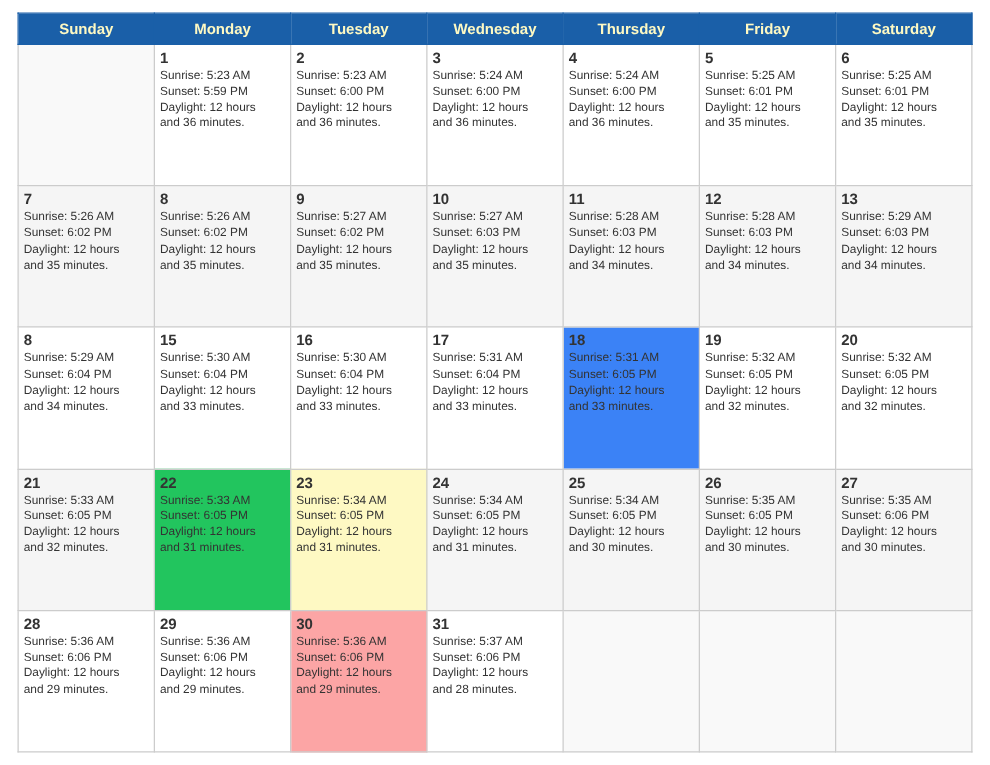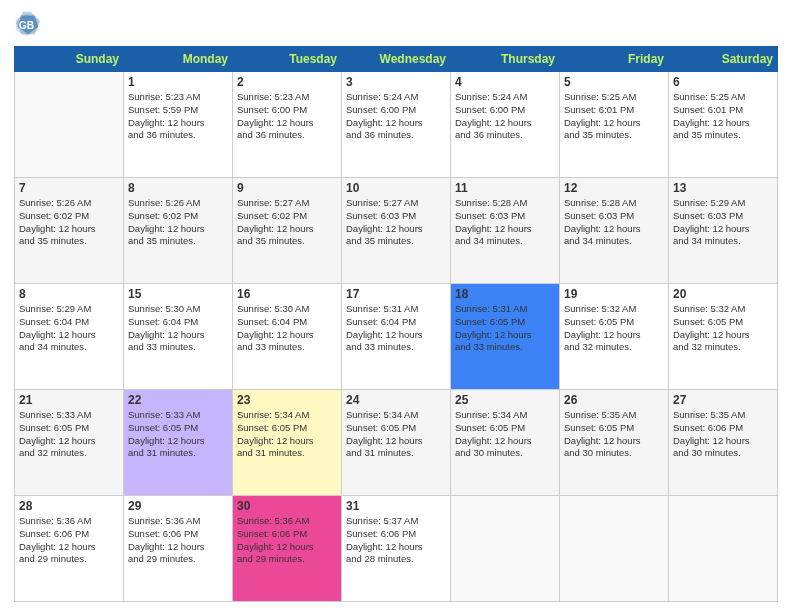--- a/index.html
+++ b/index.html
@@ -49,23 +49,23 @@
     }
     .calendar {
       flex: 1;
       border: 1px solid #ccc;
       border-collapse: collapse;
       width: 100%;
       table-layout: fixed;
     }
     .calendar th {
       background: #1a5fa8;
-      color: #bef264;
+      color: #fef9c3;
       padding: 5px 4px;
-      text-align: right;
+      text-align: center;
       font-size: 12px;
       font-weight: bold;
       border: 1px solid #1a5fa8;
     }
     .calendar td {
       vertical-align: top;
       border: 1px solid #ccc;
       padding: 3px 4px;
       height: 88px;
     }
@@ -91,38 +91,20 @@
       background: #fff;
     }
     .calendar thead tr th {
       background: #1a5fa8;
     }
   </style>
 </head>
 <body>
 
 <div class="page">
-  <div class="header">
-    <div class="logo">
-      <svg class="logo-icon" viewBox="0 0 30 30">
-        <polygon points="14,4 26,10 26,22 14,28 2,22 2,10" fill="#1a5fa8" opacity="0.15"></polygon>
-        <polygon points="18,2 28,12 22,26 8,26 2,14 10,2" fill="#1a5fa8" opacity="0.3"></polygon>
-        <path d="M8 6 L22 6 L26 18 L15 26 L4 18 Z" fill="#1a5fa8" opacity="0.5"></path>
-        <text x="5" y="20" font-size="11" fill="white" font-weight="bold">GB</text>
-      </svg>
-      <div>
-        <div style="font-size:16px;font-weight:bold;color:#1a5fa8;line-height:1.1;"></div>
-        <div style="font-size:16px;font-weight:bold;color:#1a5fa8;line-height:1.1;"></div>
-      </div>
-    </div>
-    <div class="title-block">
-      <div class="main-title"></div>
-      <div class="subtitle"></div>
-    </div>
-  </div>
 
   <table class="calendar">
     <thead>
       <tr>
       <th>Sunday</th>
           <th>Monday</th>
           <th>Tuesday</th>
           <th>Wednesday</th>
           <th>Thursday</th>
           <th>Friday</th>
@@ -215,21 +197,21 @@
           <td style="background: rgb(255, 255, 255);">
             <span class="day-num">20</span>
             <div class="day-info">Sunrise: 5:32 AM<br>Sunset: 6:05 PM<br>Daylight: 12 hours<br>and 32 minutes.</div>
           </td>
         </tr>
         <tr>
           <td style="background: rgb(245, 245, 245);">
             <span class="day-num">21</span>
             <div class="day-info">Sunrise: 5:33 AM<br>Sunset: 6:05 PM<br>Daylight: 12 hours<br>and 32 minutes.</div>
           </td>
-          <td style="background: #c4b5fd;">
+          <td style="background: #22c55e;">
             <span class="day-num">22</span>
             <div class="day-info">Sunrise: 5:33 AM<br>Sunset: 6:05 PM<br>Daylight: 12 hours<br>and 31 minutes.</div>
           </td>
           <td style="background: #fef9c3;">
             <span class="day-num">23</span>
             <div class="day-info">Sunrise: 5:34 AM<br>Sunset: 6:05 PM<br>Daylight: 12 hours<br>and 31 minutes.</div>
           </td>
           <td style="background: rgb(245, 245, 245);">
             <span class="day-num">24</span>
             <div class="day-info">Sunrise: 5:34 AM<br>Sunset: 6:05 PM<br>Daylight: 12 hours<br>and 31 minutes.</div>
@@ -249,21 +231,21 @@
         </tr>
         <tr>
           <td style="background: rgb(255, 255, 255);">
             <span class="day-num">28</span>
             <div class="day-info">Sunrise: 5:36 AM<br>Sunset: 6:06 PM<br>Daylight: 12 hours<br>and 29 minutes.</div>
           </td>
           <td style="background: rgb(255, 255, 255); margin-top: 15px;">
             <span class="day-num">29</span>
             <div class="day-info">Sunrise: 5:36 AM<br>Sunset: 6:06 PM<br>Daylight: 12 hours<br>and 29 minutes.</div>
           </td>
-          <td style="background: #ec4899;">
+          <td style="background: #fca5a5;">
             <span class="day-num">30</span>
             <div class="day-info">Sunrise: 5:36 AM<br>Sunset: 6:06 PM<br>Daylight: 12 hours<br>and 29 minutes.</div>
           </td>
           <td style="background: rgb(255, 255, 255);">
             <span class="day-num">31</span>
             <div class="day-info">Sunrise: 5:37 AM<br>Sunset: 6:06 PM<br>Daylight: 12 hours<br>and 28 minutes.</div>
           </td>
           <td class="empty-cell" style="background: rgb(249, 249, 249);"></td>
           <td class="empty-cell" style="background: rgb(249, 249, 249);"></td>
           <td class="empty-cell" style="background: rgb(249, 249, 249);"></td>

